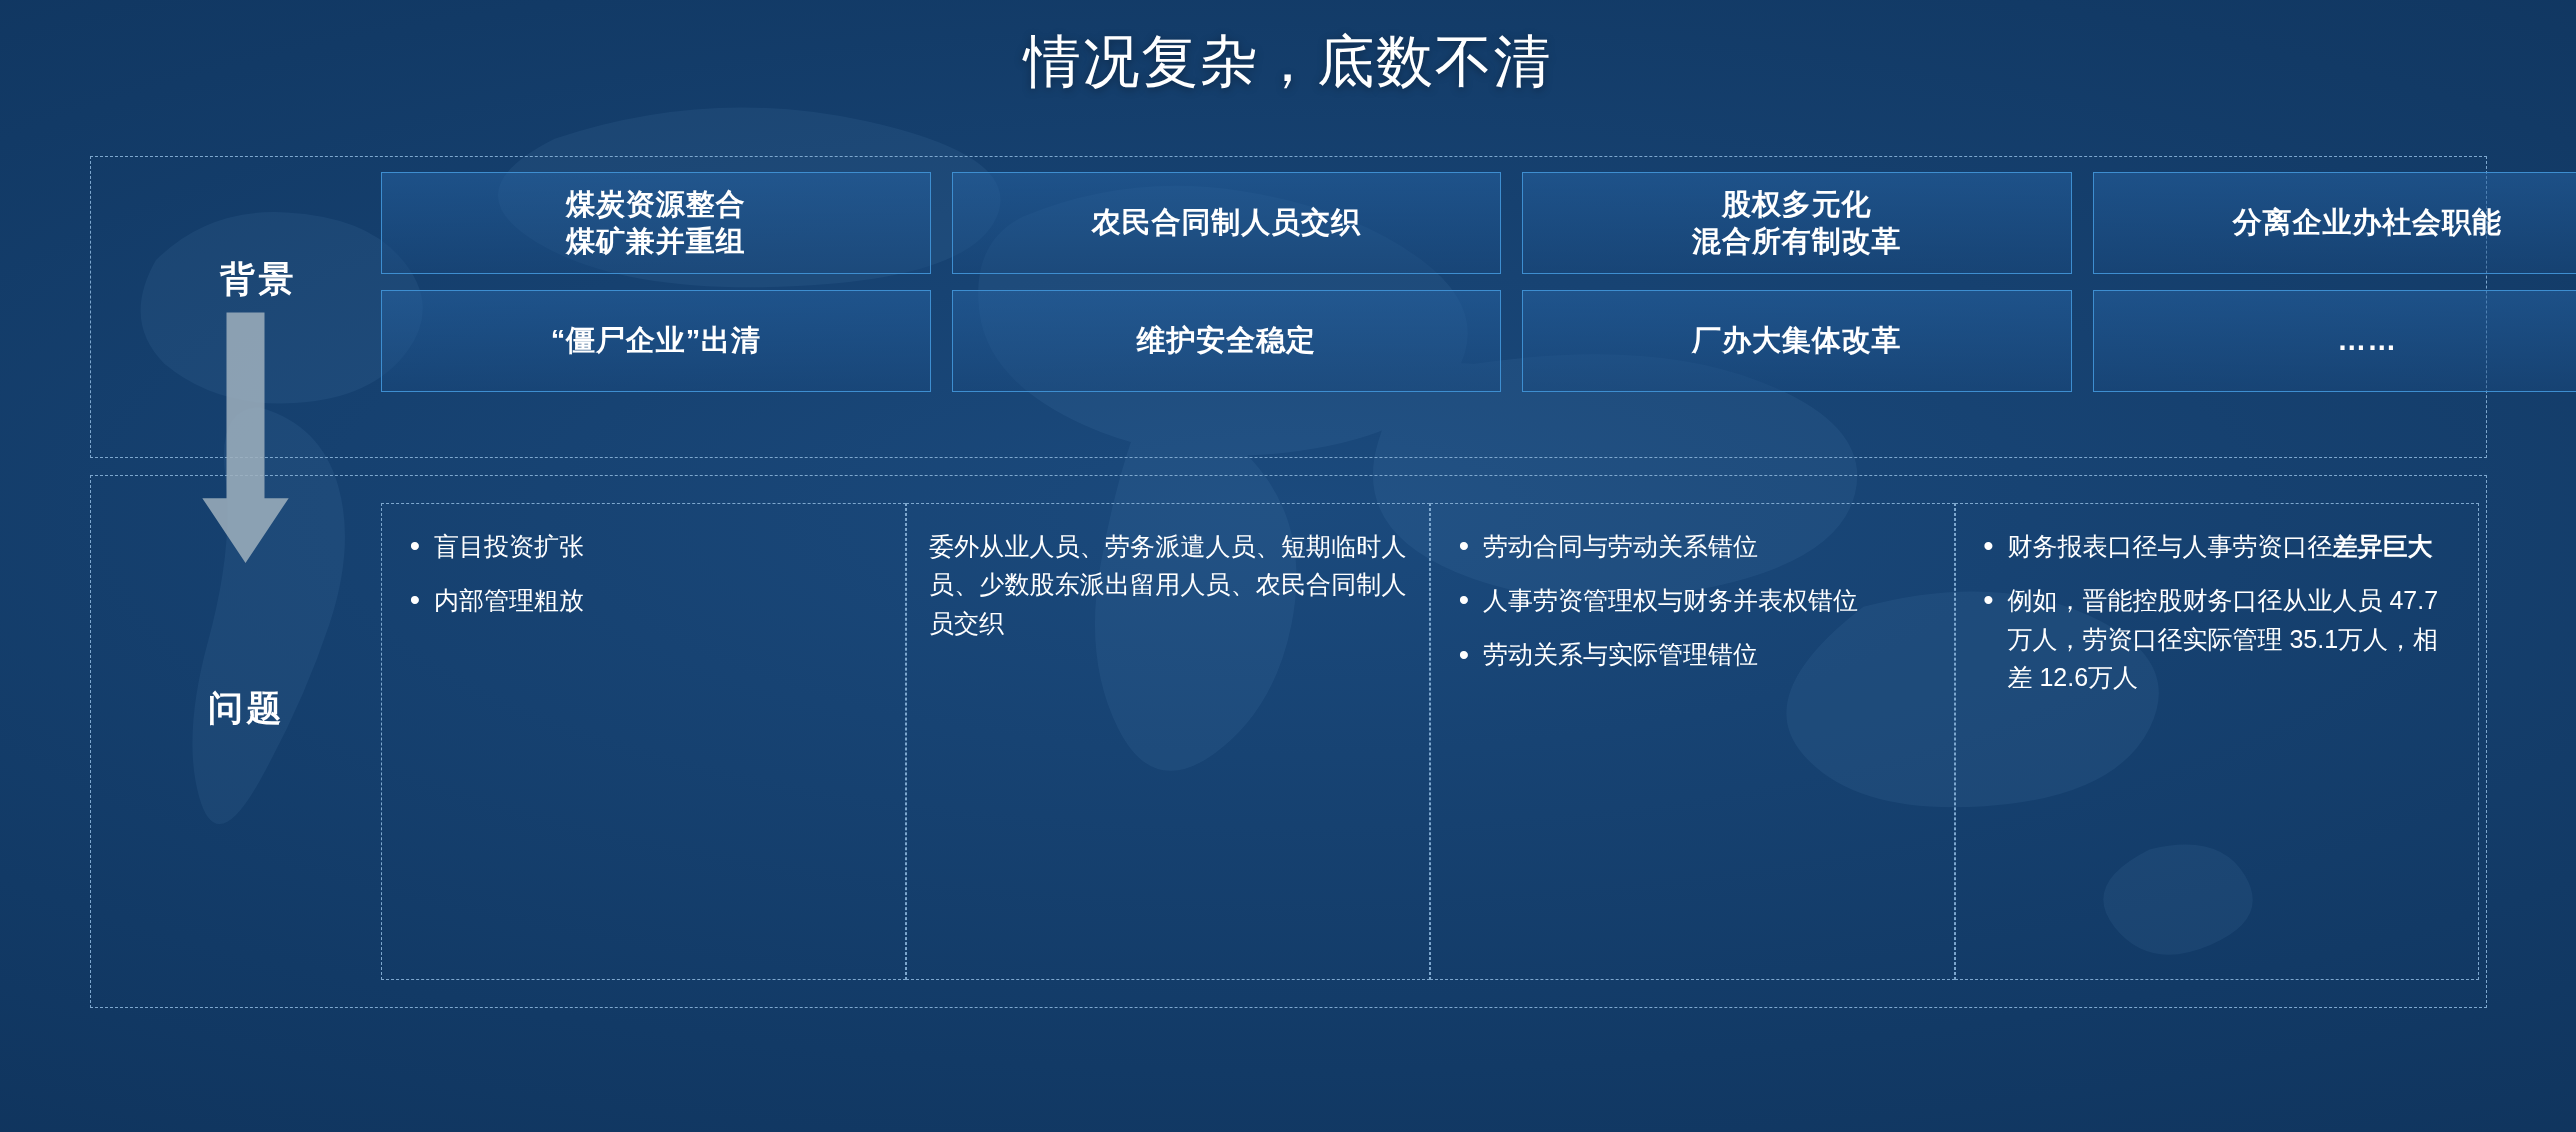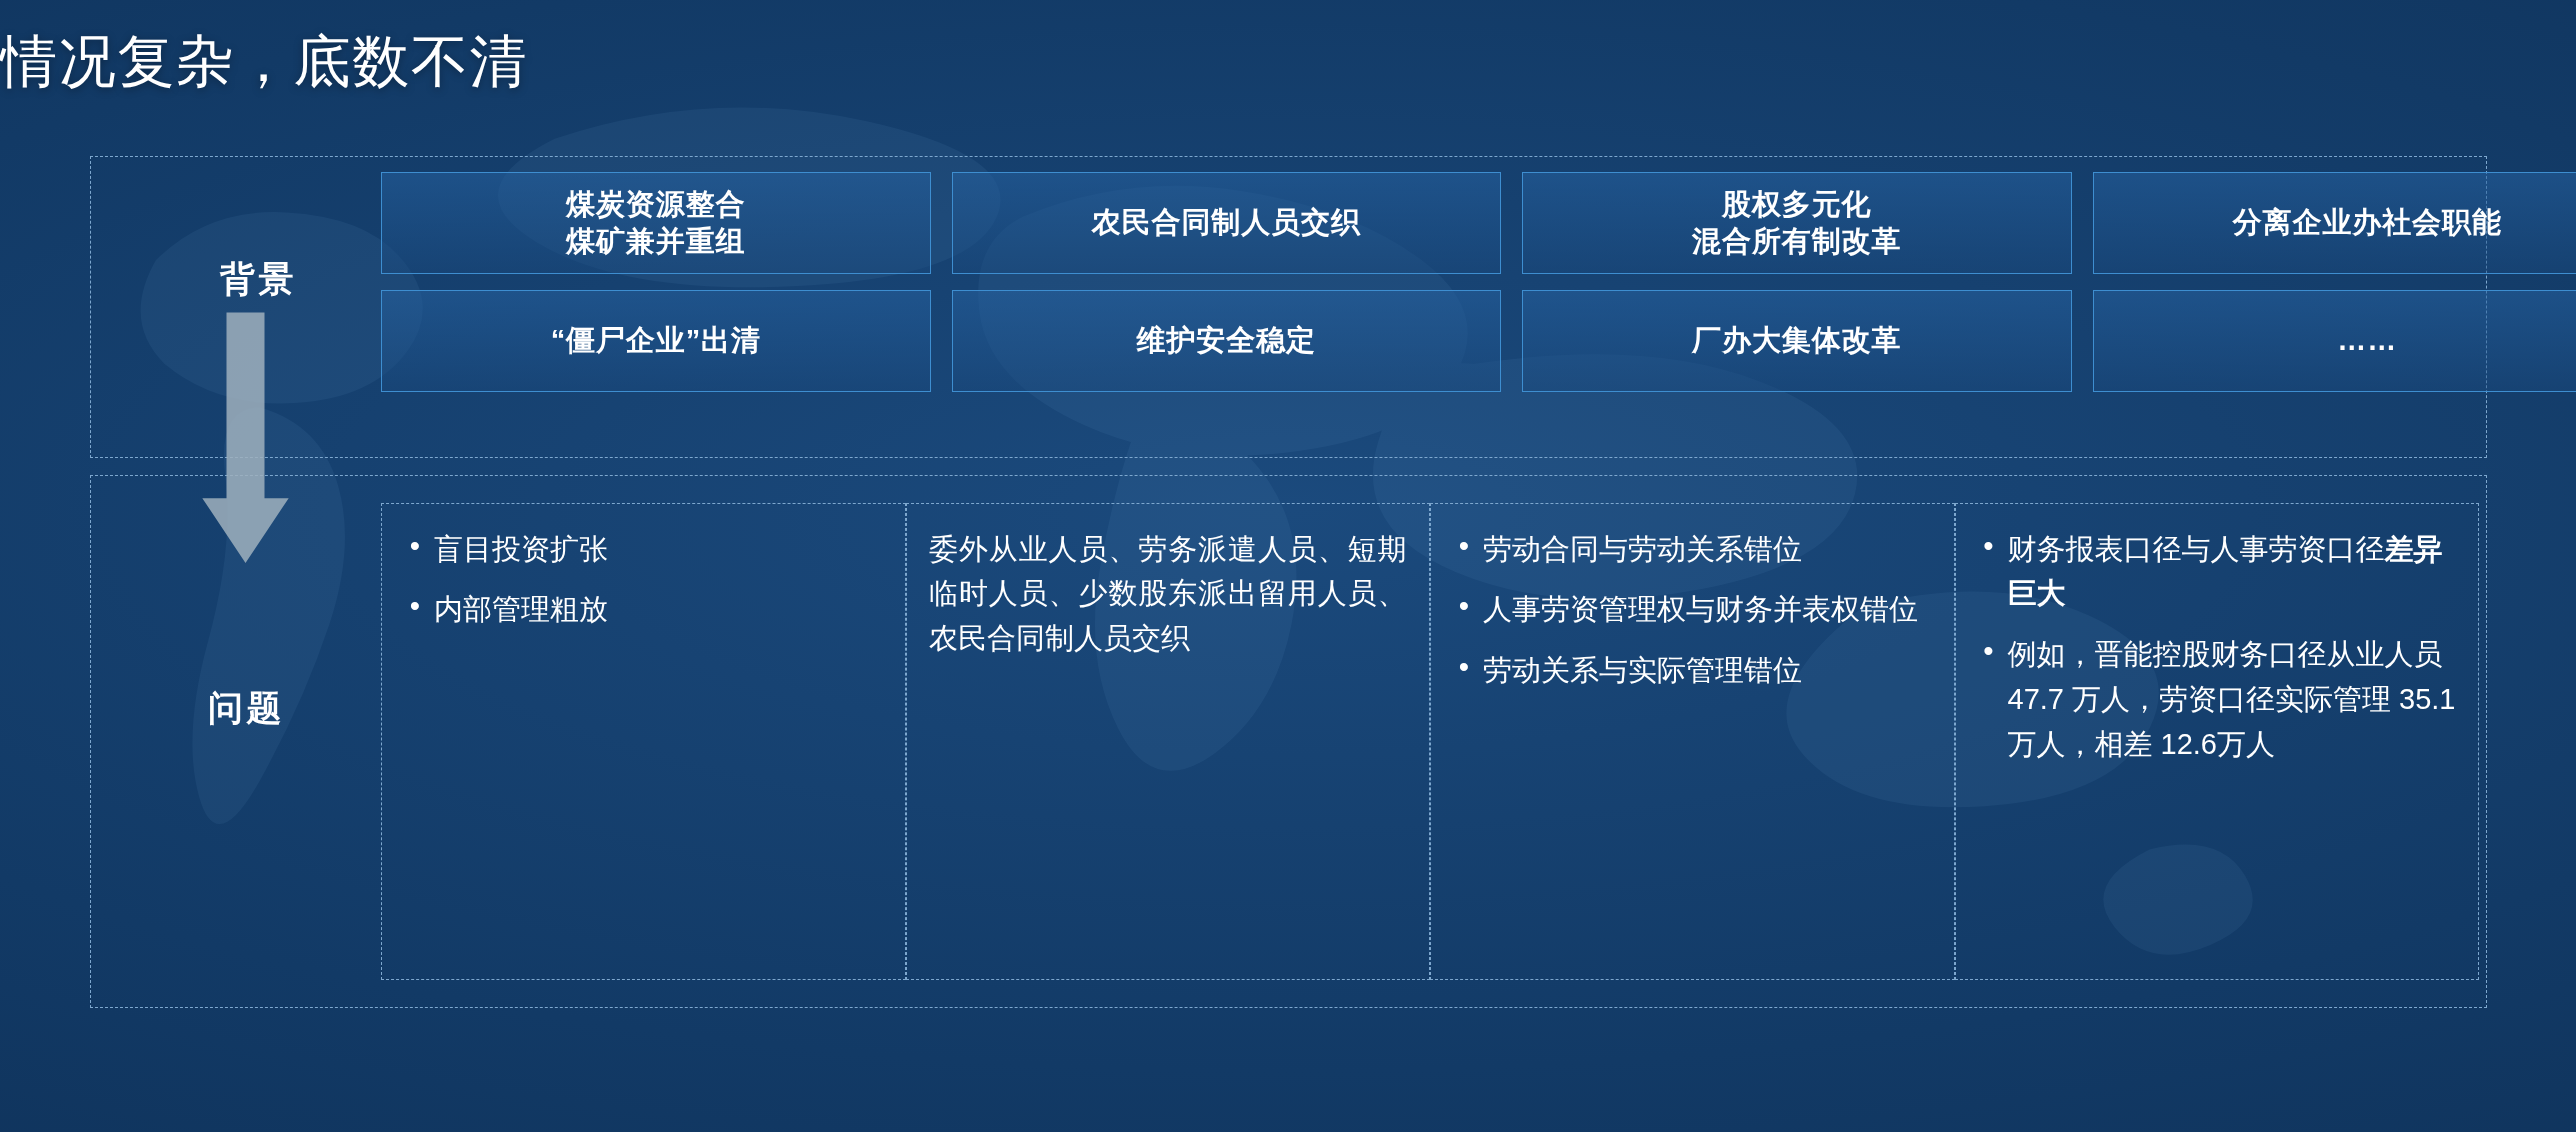--- a/index.html
+++ b/index.html
@@ -29,20 +29,21 @@
     opacity: 0.16;
     pointer-events: none;
   }
   .map-layer svg { width: 100%; height: 100%; display: block; }
 
   .title {
     position: absolute;
     top: 24px;
     left: 0;
     width: 100%;
+    text-align: center;
     font-size: 57px;
     letter-spacing: 1.7px;
     font-weight: 400;
     color: #ffffff;
     text-shadow: 0 1.7px 8.7px rgba(0,0,0,.35);
   }
 
   
   .panel {
     position: absolute;
@@ -117,21 +118,21 @@
     width: 2098px;
     height: 477px;
     display: grid;
     grid-template-columns: repeat(4, 1fr);
     gap: 0px;
   }
   .prob-col {
     border: 0.9px dashed #7ea8cf;
     box-sizing: border-box;
     padding: 22.5px 22.5px 8.7px 22.5px;
-    font-size: 29px;
+    font-size: 25px;
     line-height: 1.55;
   }
   .bullet-list {
     list-style: none;
     margin: 0;
     padding: 0;
   }
   .bullet-list li {
     position: relative;
     padding-left: 29.5px;

